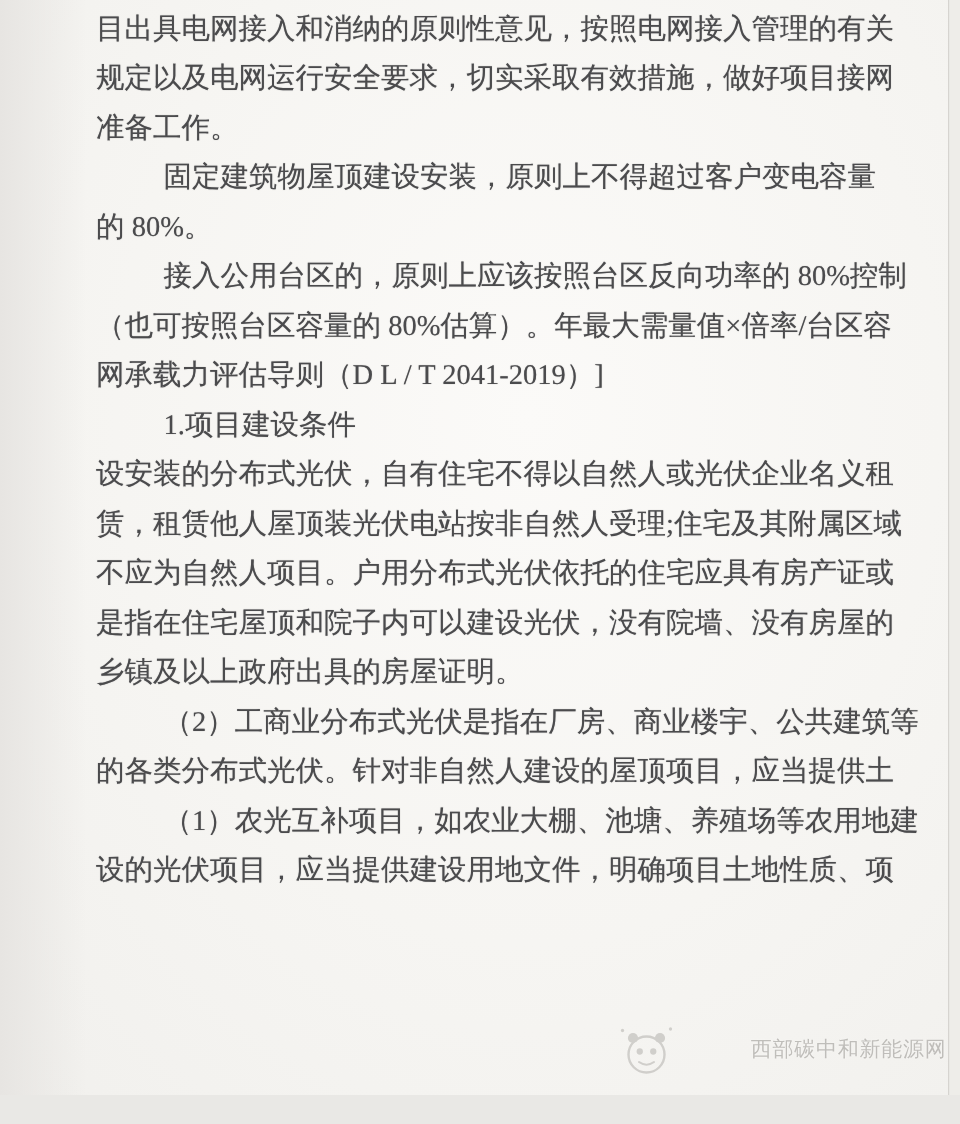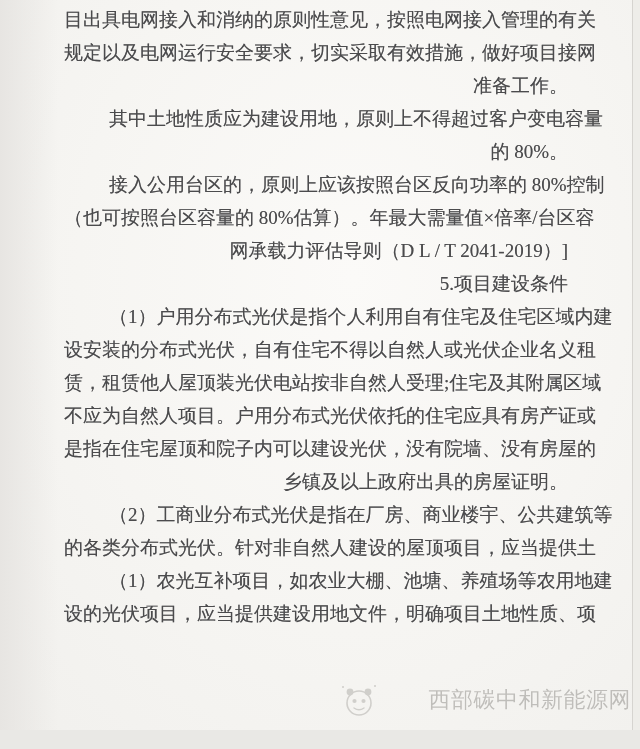--- a/index.html
+++ b/index.html
@@ -29,61 +29,59 @@
     background:#eeede9;
   }
   .text-block{
     position:absolute;left:64px;top:3px;width:504px;
     font-size:19px;color:#4b4b4d;
     text-shadow:0 0 .6px rgba(75,75,77,.55);
   }
   .line{
     height:33px;line-height:33px;
     white-space:nowrap;
-    text-align:right;
   }
   .j{
     text-align:justify;
     text-align-last:justify;
     text-justify:inter-character;
   }
   .ind{padding-left:45px;}
   .watermark{
     position:absolute;right:9px;bottom:9px;
     display:flex;align-items:center;gap:2px;
     color:#b3b1ad;
     pointer-events:none;
   }
   .wm-text{
-    font-size:22px;
+    font-size:14px;
     letter-spacing:0.5px;
     opacity:.8;
     text-shadow:0 0 1px rgba(255,255,255,.8);
     margin-left:48px;
   }
   .wm-logo{opacity:.55;}
 </style>
 </head>
 <body>
 
 <div class="page">
 
   <div class="left-shade"></div>
 
   <div class="text-block">
     <div class="line j">目出具电网接入和消纳的原则性意见，按照电网接入管理的有关</div>
     <div class="line j">规定以及电网运行安全要求，切实采取有效措施，做好项目接网</div>
     <div class="line">准备工作。</div>
-    <div class="line j ind">其中土地性质应为建设用地，原则上不得超过客户变电容量</div>
+    <div class="line j ind">固定建筑物屋顶建设安装，原则上不得超过客户变电容量</div>
     <div class="line">的 80%。</div>
     <div class="line j ind">接入公用台区的，原则上应该按照台区反向功率的 80%控制</div>
     <div class="line j">（也可按照台区容量的 80%估算）。年最大需量值×倍率/台区容</div>
     <div class="line">网承载力评估导则（D L / T 2041-2019）]</div>
-    <div class="line ind">5.项目建设条件</div>
-    <div class="line j ind">（1）户用分布式光伏是指个人利用自有住宅及住宅区域内建</div>
+    <div class="line ind">1.项目建设条件</div>
     <div class="line j">设安装的分布式光伏，自有住宅不得以自然人或光伏企业名义租</div>
     <div class="line j">赁，租赁他人屋顶装光伏电站按非自然人受理;住宅及其附属区域</div>
     <div class="line j">不应为自然人项目。户用分布式光伏依托的住宅应具有房产证或</div>
     <div class="line j">是指在住宅屋顶和院子内可以建设光伏，没有院墙、没有房屋的</div>
     <div class="line">乡镇及以上政府出具的房屋证明。</div>
     <div class="line j ind">（2）工商业分布式光伏是指在厂房、商业楼宇、公共建筑等</div>
     <div class="line j">的各类分布式光伏。针对非自然人建设的屋顶项目，应当提供土</div>
     <div class="line j ind">（1）农光互补项目，如农业大棚、池塘、养殖场等农用地建</div>
     <div class="line j">设的光伏项目，应当提供建设用地文件，明确项目土地性质、项</div>
   </div>

